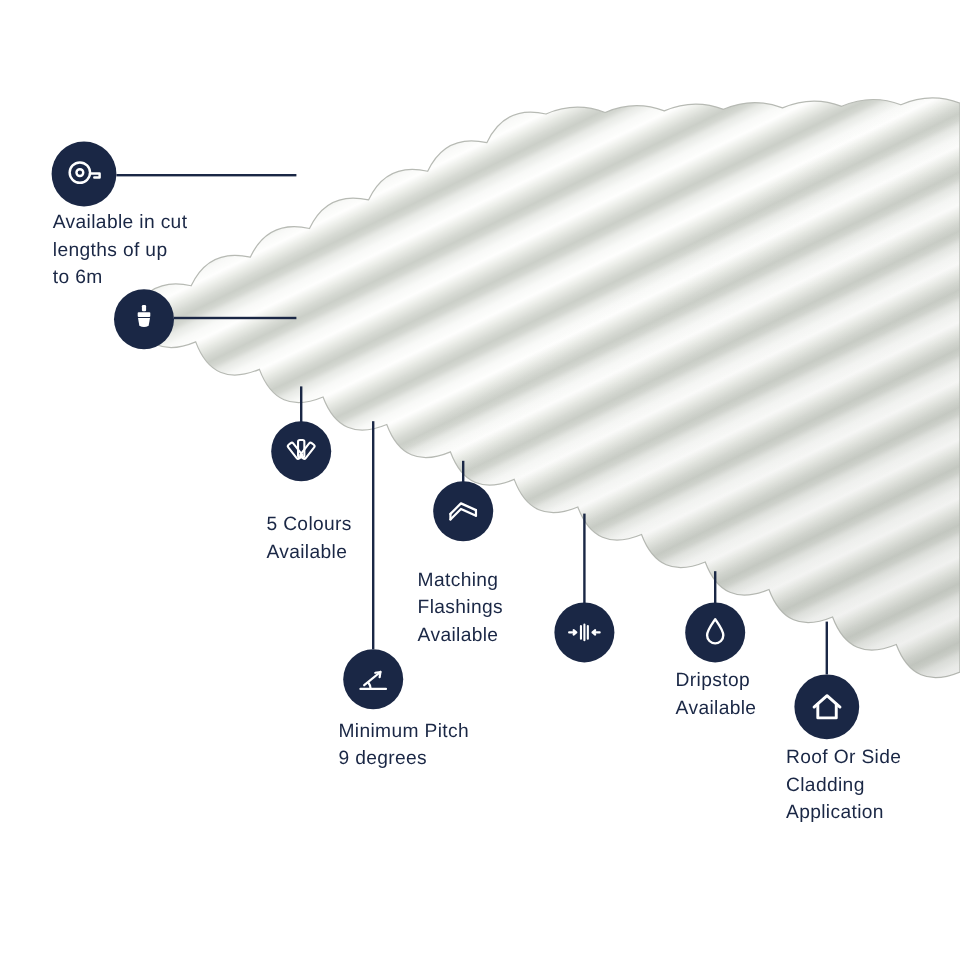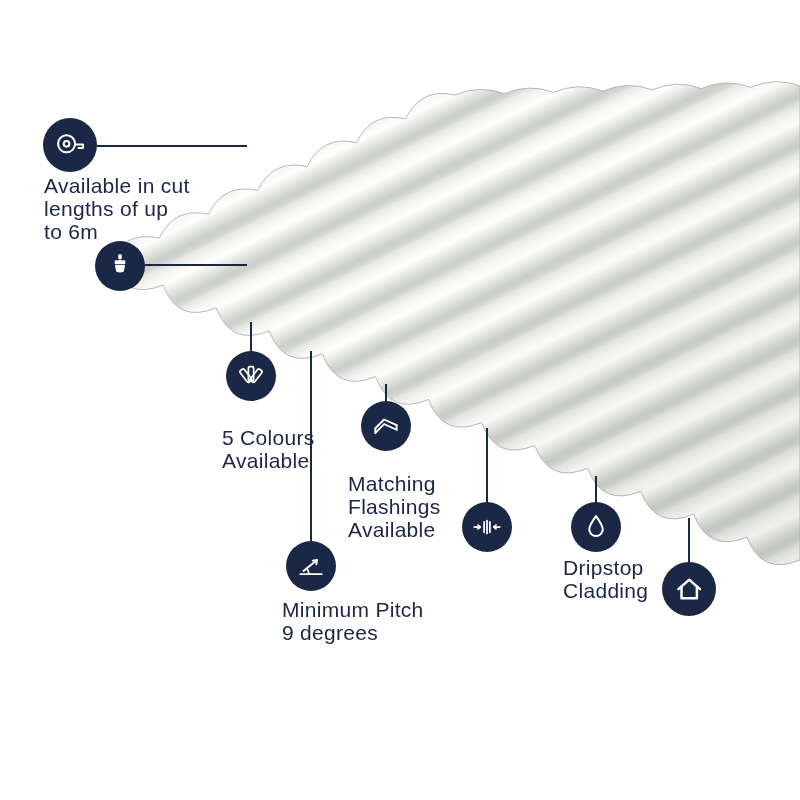--- a/index.html
+++ b/index.html
@@ -11,21 +11,21 @@
   .feature{position:absolute;inset:0;pointer-events:none;}
   .badge{
     position:absolute;background:#1a2745;border-radius:50%;
     display:flex;align-items:center;justify-content:center;
   }
   .badge svg{width:60%;height:60%;}
   .connector{position:absolute;background:#1a2745;}
   .connector.h{height:1.5px;}
   .connector.v{width:1.5px;}
   .label{
-    position:absolute;color:#1a2745;font-size:21px;line-height:23px;
+    position:absolute;color:#1a2745;font-size:16px;line-height:23px;
     font-weight:500;letter-spacing:.3px;white-space:pre-line;
   }
 </style>
 </head>
 <body>
 
 <div class="stage">
 
   <svg class="sheet-svg" width="800" height="800" viewBox="0 0 800 800">
     <defs>
@@ -131,26 +131,29 @@
   </div>
 
   <div class="feature">
     <div class="badge" style="left:571px;top:502px;width:50px;height:50px">
       <svg viewBox="0 0 24 24" fill="none" stroke="#fff" stroke-width="1.6" stroke-linejoin="round">
         <path d="M12 3.2 C10 6.2 6.6 10.5 6.6 13.9 a5.4 5.4 0 0 0 10.8 0 C17.4 10.5 14 6.2 12 3.2 Z"></path>
       </svg>
     </div>
     <div class="connector v" style="left:595px;top:476px;height:27px"></div>
     <div class="label" style="left:563px;top:556px">Dripstop
-Cladding</div>
+Available</div>
   </div>
 
   <div class="feature">
     <div class="badge" style="left:662px;top:562px;width:54px;height:54px">
       <svg viewBox="0 0 24 24" fill="none" stroke="#fff" stroke-width="1.8" stroke-linejoin="round" stroke-linecap="round">
         <path d="M4 12 L12 5 L20 12"></path>
         <path d="M6.3 10.2 V18.7 H17.7 V10.2"></path>
       </svg>
     </div>
     <div class="connector v" style="left:688px;top:518px;height:44px"></div>
+    <div class="label" style="left:655px;top:620px">Roof Or Side
+Cladding
+Application</div>
   </div>
 
 </div>
 
 </body></html>

